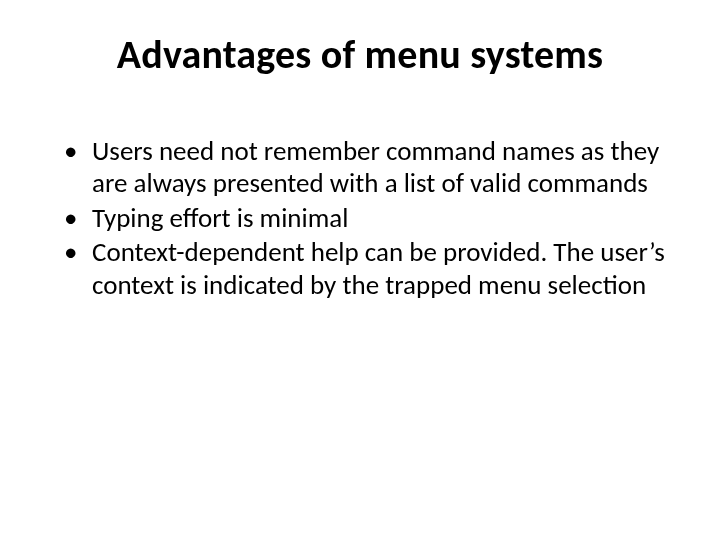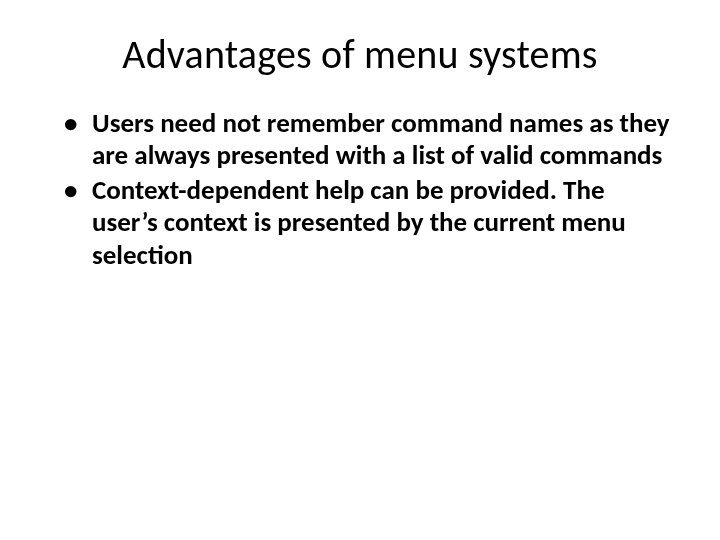--- a/index.html
+++ b/index.html
@@ -10,48 +10,49 @@
     body {
       width: 720px;
       height: 540px;
       background: #ffffff;
       font-family: Calibri, "Segoe UI", Arial, sans-serif;
       color: #000000;
       padding: 24px 48px 48px 48px;
     }
     .title {
       font-size: 40px;
-      font-weight: 400;
+      font-weight: 700;
       text-align: center;
       margin-top: 6px;
-      margin-bottom: 28px;
+      margin-bottom: 56px;
       letter-spacing: 0.2px;
     }
     .bullets {
       list-style: none;
       padding-left: 12px;
     }
     .bullets li {
       position: relative;
       padding-left: 32px;
       font-size: 27px;
       line-height: 1.2;
       margin-bottom: 2px;
-      font-weight: 700;
+      font-weight: 400;
     }
     .bullets li::before {
       content: "•";
       position: absolute;
       left: 4px;
       top: 0;
       font-size: 27px;
       line-height: 1.2;
     }
   </style>
 </head>
 <body>
 
 <h1 class="title">Advantages of menu systems</h1>
 
 <ul class="bullets">
   <li>Users need not remember command names as they are always presented with a list of valid commands</li>
-  <li>Context-dependent help can be provided. The user’s context is presented by the current menu selection</li>
+  <li>Typing effort is minimal</li>
+  <li>Context-dependent help can be provided. The user’s context is indicated by the trapped menu selection</li>
 </ul>
 
 </body></html>

